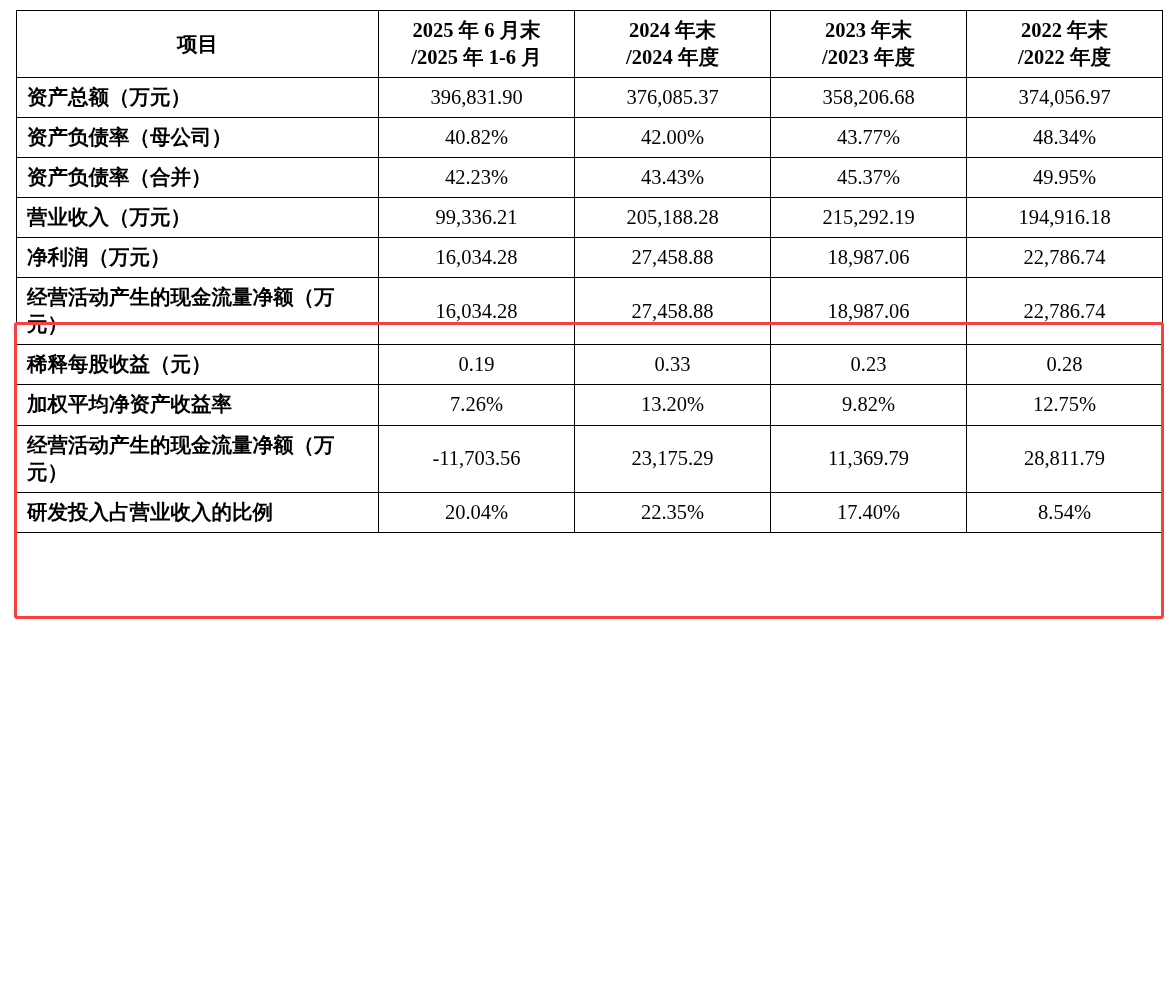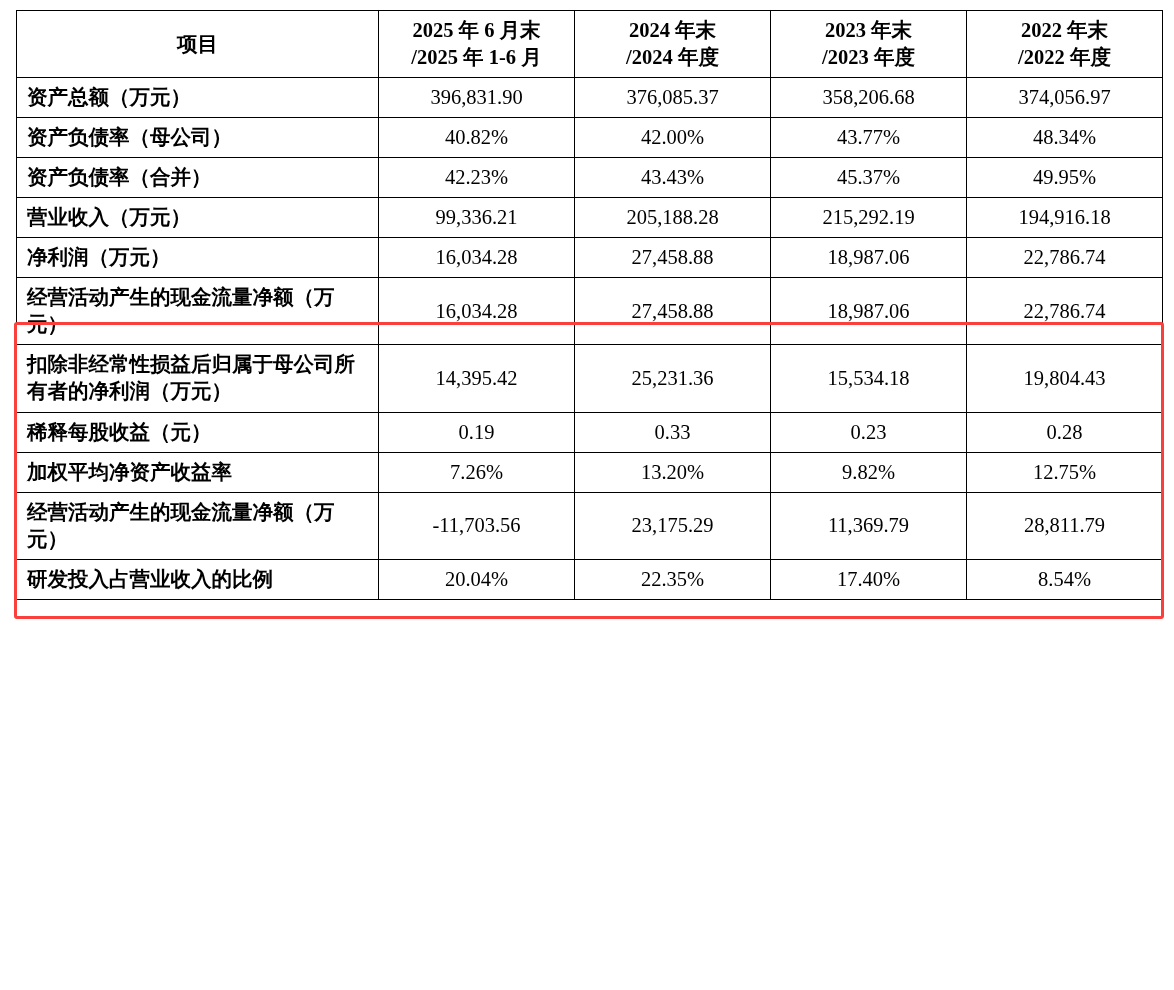--- a/index.html
+++ b/index.html
@@ -140,27 +140,20 @@
         <td class="val">22,786.74</td>
       </tr>
       <tr>
         <td class="item">经营活动产生的现金流量净额（万元）</td>
         <td class="val">16,034.28</td>
         <td class="val">27,458.88</td>
         <td class="val">18,987.06</td>
         <td class="val">22,786.74</td>
       </tr>
       <tr>
-        <td class="item">扣除非经常性损益后归属于母公司所有者的净利润（万元）</td>
-        <td class="val">14,395.42</td>
-        <td class="val">25,231.36</td>
-        <td class="val">15,534.18</td>
-        <td class="val">19,804.43</td>
-      </tr>
-      <tr>
         <td class="item">稀释每股收益（元）</td>
         <td class="val">0.19</td>
         <td class="val">0.33</td>
         <td class="val">0.23</td>
         <td class="val">0.28</td>
       </tr>
       <tr>
         <td class="item">加权平均净资产收益率</td>
         <td class="val">7.26%</td>
         <td class="val">13.20%</td>

